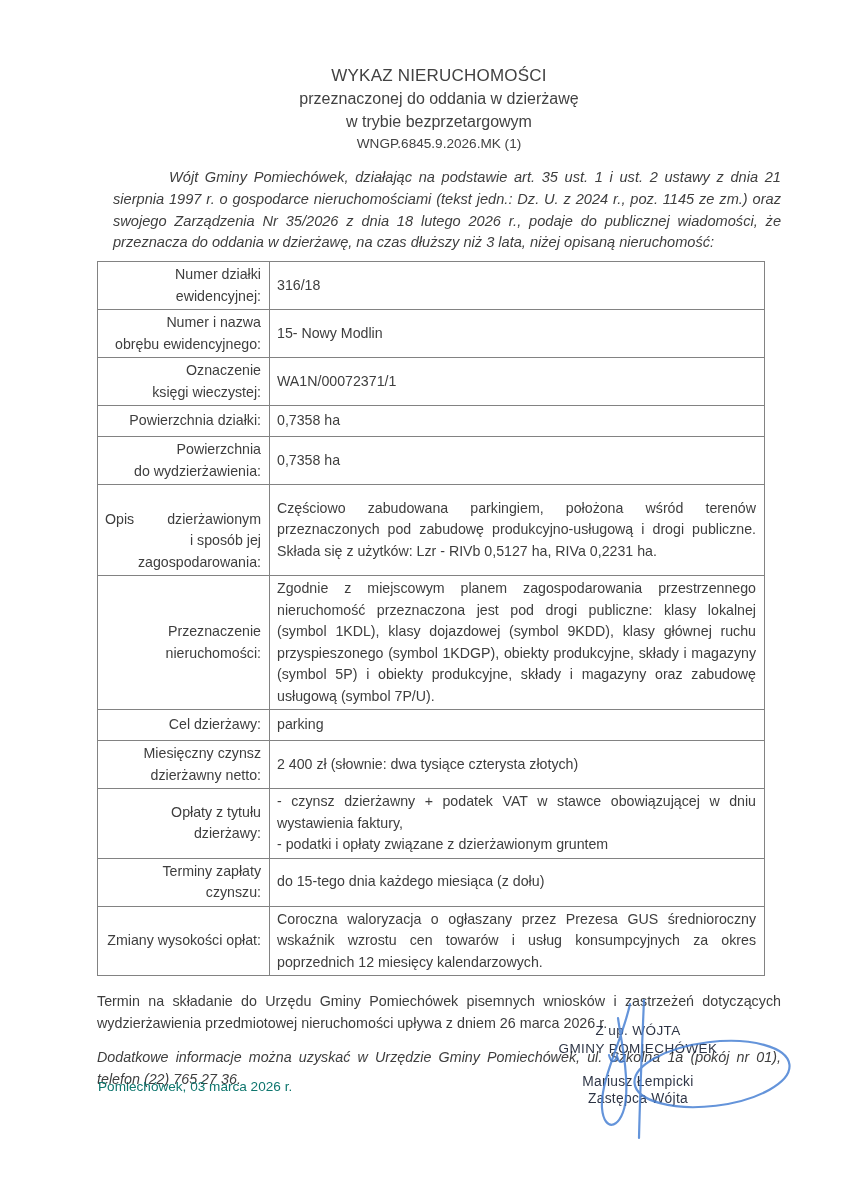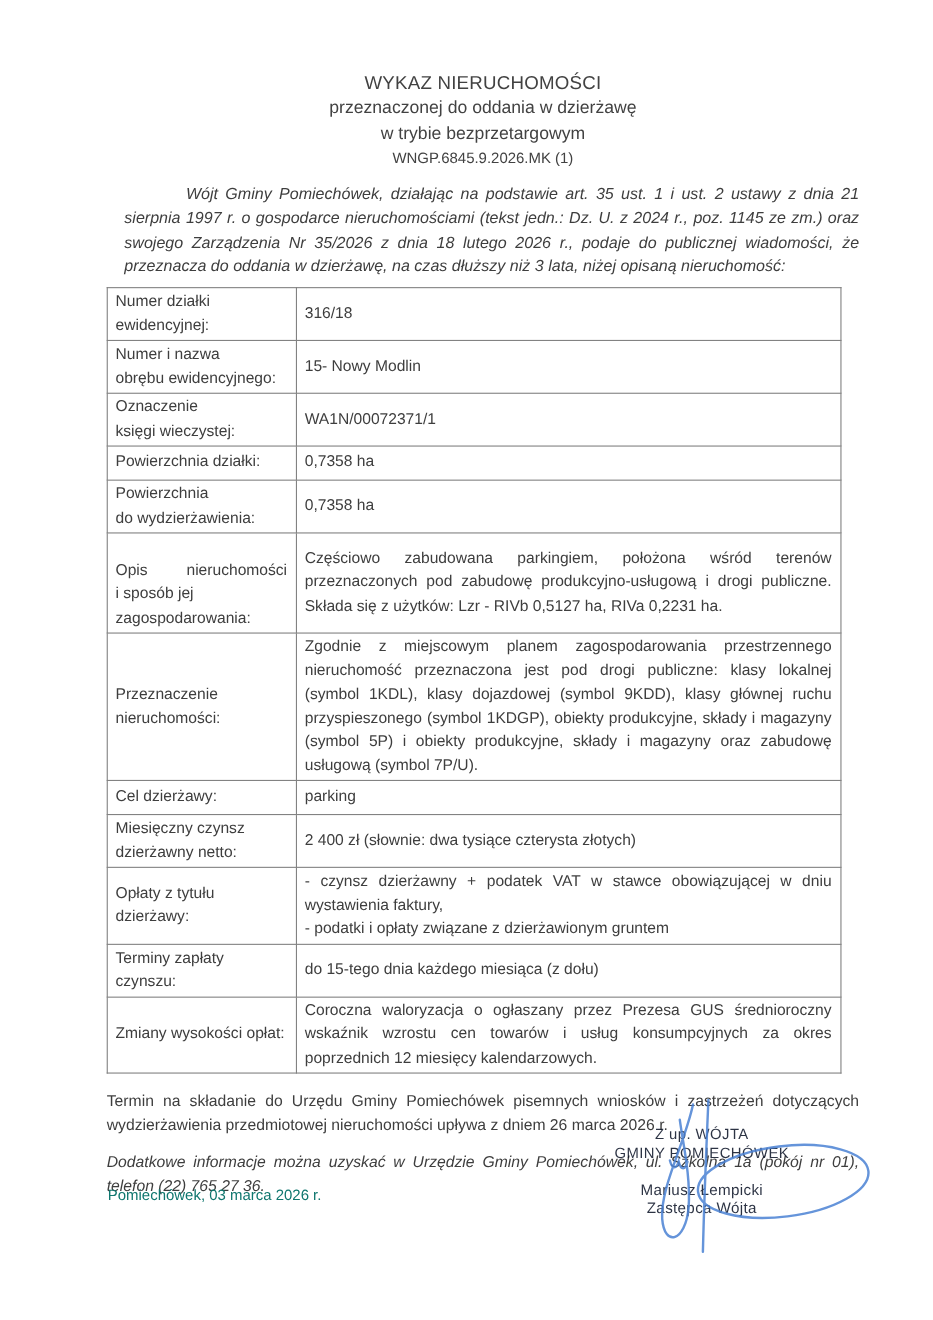--- a/index.html
+++ b/index.html
@@ -31,21 +31,21 @@
     width:668px;
     border-collapse:collapse;
     table-layout:fixed;
   }
   table.props td {
     border:1.5px solid #828282;
     vertical-align:middle;
     font-size:14.2px; line-height:21.5px;
     padding:2px 8px 2px 7px;
   }
-  td.lab { width:156px; white-space:pre-line; padding-right:2px; }
+  td.lab { width:156px; white-space:pre-line; padding-right:2px;text-align:right; }
   td.val { text-align:justify; }
   td.val.pre { white-space:pre-line; }
 
   tr.h47 td{height:43px} tr.h46 td{height:42px} tr.h30 td{height:26px}
   tr.h45 td{height:41px} tr.h65 td{height:61px} tr.h129 td{height:125px}
   tr.h28 td{height:24px} tr.h64 td{height:60px} tr.h61 td{height:57px}
 
   .opis-l1 { display:flex; justify-content:space-between; }
 
   .closing {
@@ -113,21 +113,21 @@
           <td class="lab">Powierzchnia działki:</td>
           <td class="val">0,7358 ha</td>
         </tr>
         <tr class="h45">
           <td class="lab">Powierzchnia
 do wydzierżawienia:</td>
           <td class="val">0,7358 ha</td>
         </tr>
         <tr class="h65">
           <td class="lab">
-            <span class="opis-l1"><span>Opis</span><span>nieruchomości</span></span><span>i sposób jej
+            <span class="opis-l1"><span>Opis</span><span>dzierżawionym</span></span><span>i sposób jej
 zagospodarowania:</span>
           </td>
           <td class="val">Częściowo zabudowana parkingiem, położona wśród terenów przeznaczonych pod zabudowę produkcyjno-usługową i drogi publiczne. Składa się z użytków: Lzr - RIVb 0,5127 ha, RIVa 0,2231 ha.</td>
         </tr>
         <tr class="h129">
           <td class="lab">Przeznaczenie
 nieruchomości:</td>
           <td class="val">Zgodnie z miejscowym planem zagospodarowania przestrzennego nieruchomość przeznaczona jest pod drogi publiczne: klasy lokalnej (symbol 1KDL), klasy dojazdowej (symbol 9KDD), klasy głównej ruchu przyspieszonego (symbol 1KDGP), obiekty produkcyjne, składy i magazyny (symbol 5P) i obiekty produkcyjne, składy i magazyny oraz zabudowę usługową (symbol 7P/U).</td>
         </tr>
         <tr class="h30">

